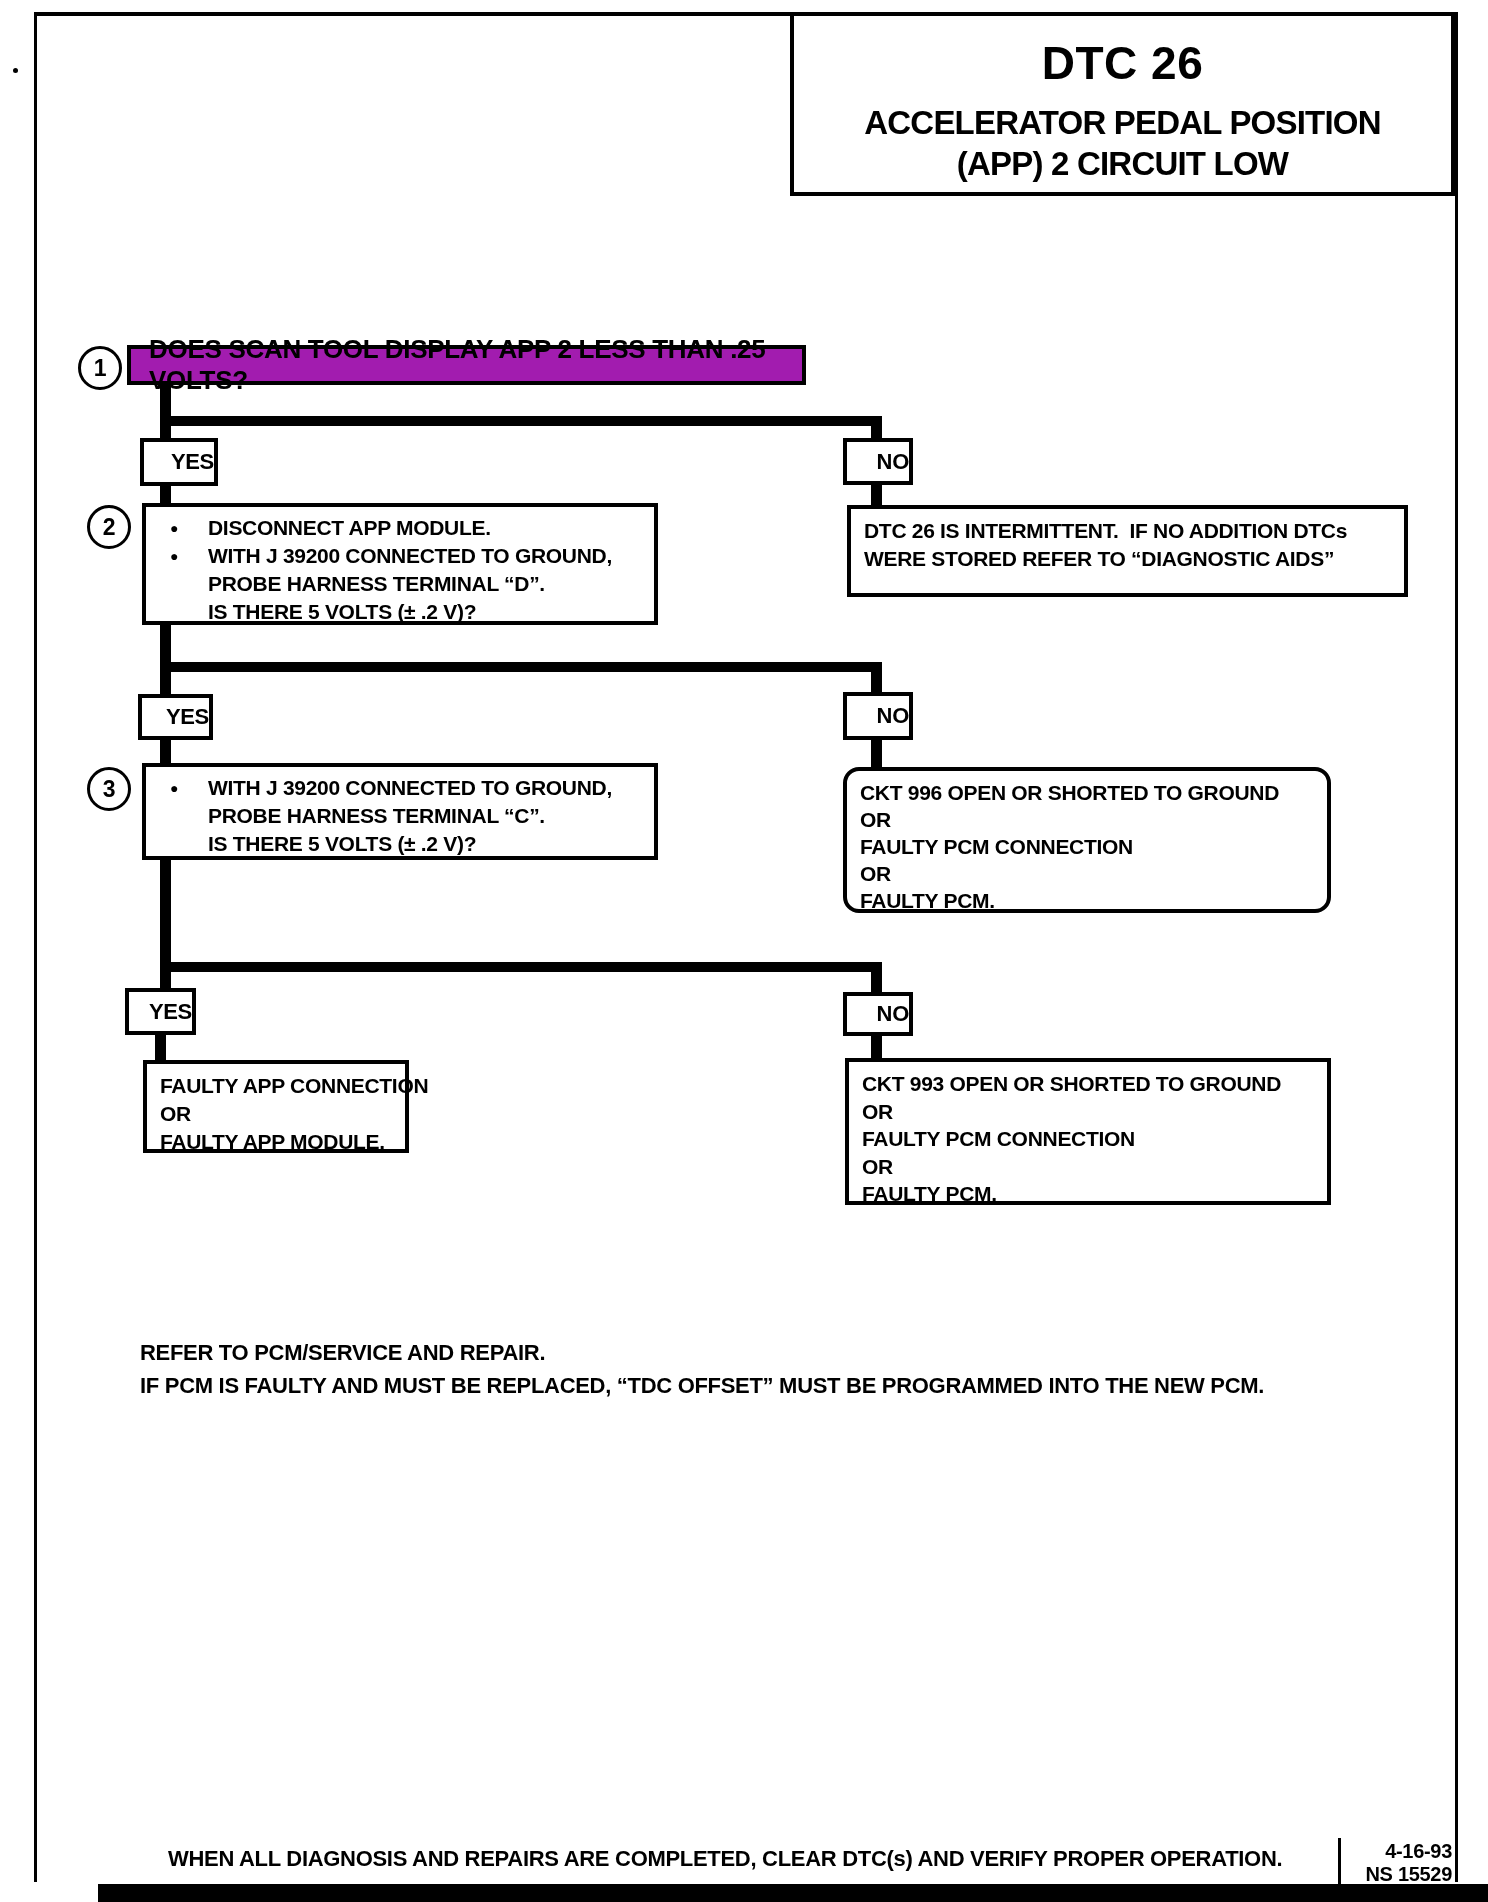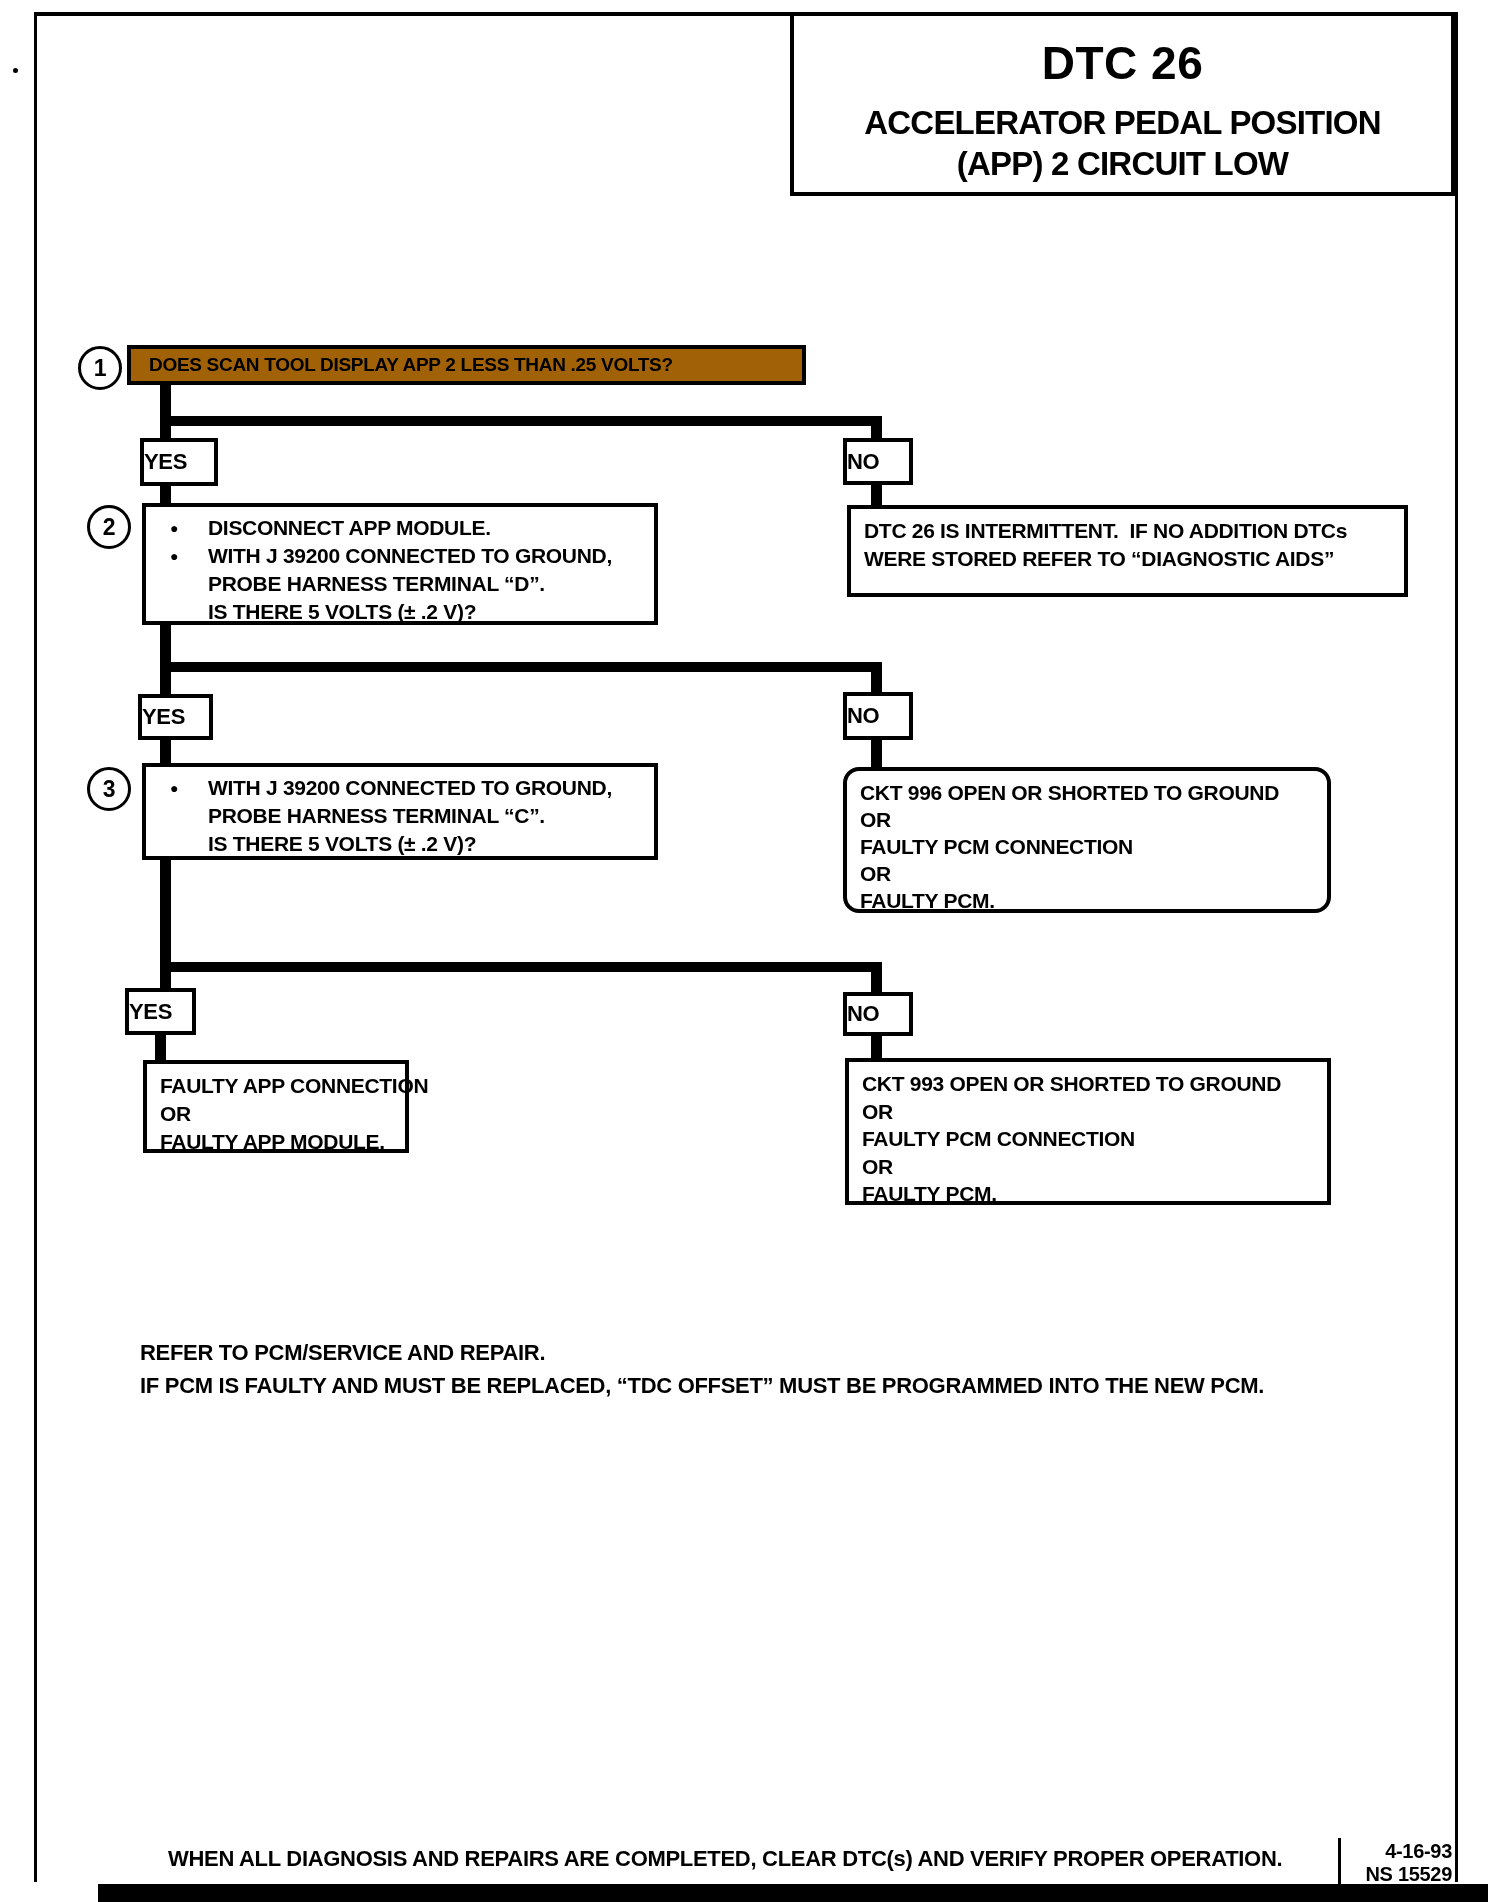--- a/index.html
+++ b/index.html
@@ -14,26 +14,26 @@
     border-top:4px solid #000; border-left:3px solid #000; border-right:3px solid #000; }
 
   .title-box { left:790px; top:12px; width:665px; height:184px;
     border:4px solid #000; background:#fff; text-align:center; }
   .title-code { font-size:46px; line-height:50px; margin-top:22px; letter-spacing:0.5px; }
   .title-line { font-size:33px; line-height:41px; letter-spacing:-0.8px; }
   .title-gap { height:14px; }
 
   .conn { background:#000; }
 
-  .qbox { border:4px solid #000; background:#a16207; display:flex; align-items:center;
-    font-size:19px; }
+  .qbox { border:4px solid #000; background:#a21caf; display:flex; align-items:center;
+    font-size:26px; }
   .circle { width:44px; height:44px; border:3.5px solid #000; border-radius:50%;
     background:#fff; display:flex; align-items:center; justify-content:center; font-size:23px; }
   .branch { border:4px solid #000; background:#fff; display:flex; align-items:center;
-    justify-content:flex-start; font-size:22px; }
+    justify-content:flex-end; font-size:22px; }
 
   .list-box { border:4px solid #000; background:#fff; font-size:21px; line-height:28px;
     padding:7px 8px 0 24px; }
   .row { display:flex; }
   .row .bullet { width:38px; font-size:14px; line-height:28px; flex:0 0 38px; }
   .row.cont { padding-left:38px; }
 
   .result-box { border:4px solid #000; background:#fff; font-size:21px; line-height:28px;
     padding:8px 12px 0 13px; }
   .result-line { white-space:pre; }

